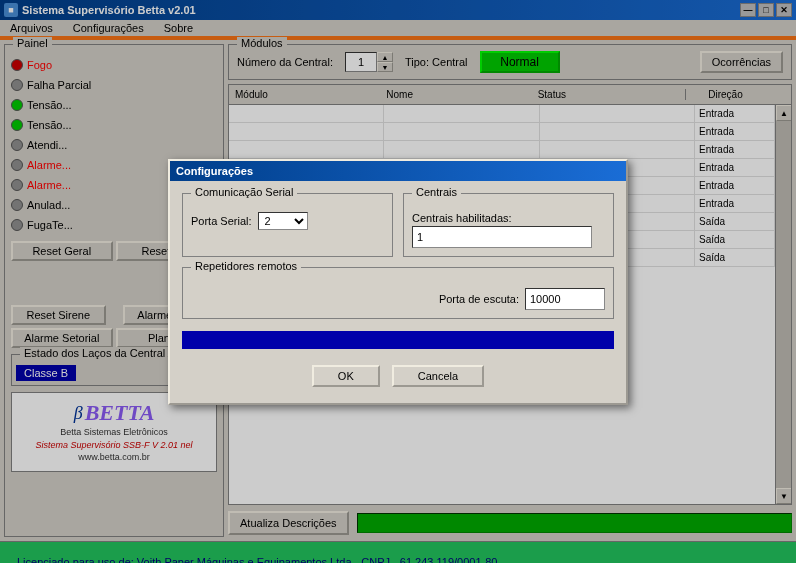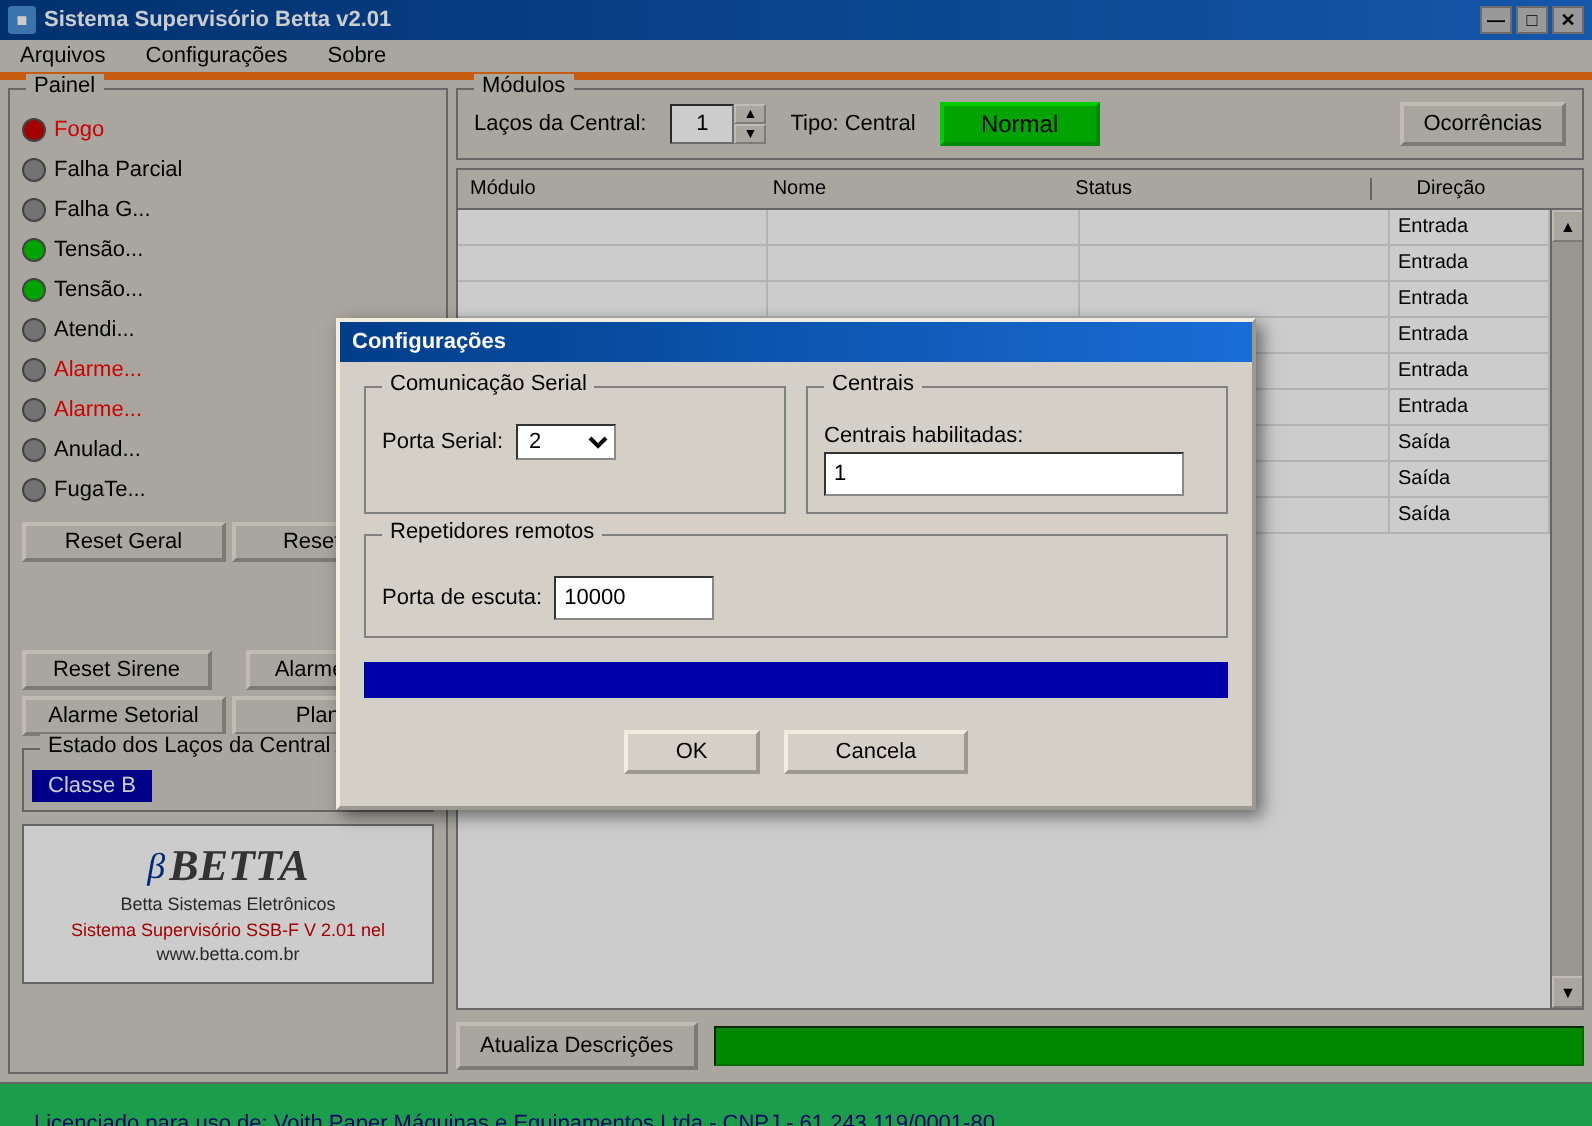--- a/index.html
+++ b/index.html
@@ -170,21 +170,21 @@
       display: flex;
       flex-direction: column;
       align-items: center;
       justify-content: center;
       padding: 4px;
     }
     .logo-betta {
       font-size: 22px;
       font-weight: bold;
       font-style: italic;
-      color: #404040;
+      color: #8b5cf6;
       font-family: 'Times New Roman', serif;
     }
     .logo-sub {
       font-size: 9px;
       color: #333;
       text-align: center;
       line-height: 1.4;
     }
 
     
@@ -489,24 +489,20 @@
 
       <div class="painel-row">
         <div class="led led-red"></div>
         <span class="painel-label-red">Fogo</span>
       </div>
       <div class="painel-row">
         <div class="led led-off"></div>
         <span class="painel-label">Falha Parcial</span>
       </div>
       <div class="painel-row">
-        <div class="led led-off"></div>
-        <span class="painel-label">Falha G...</span>
-      </div>
-      <div class="painel-row">
         <div class="led led-green"></div>
         <span class="painel-label">Tensão...</span>
       </div>
       <div class="painel-row">
         <div class="led led-green"></div>
         <span class="painel-label">Tensão...</span>
       </div>
       <div class="painel-row">
         <div class="led led-off"></div>
         <span class="painel-label">Atendi...</span>
@@ -550,32 +546,32 @@
         </div>
       </div>
 
       <div class="logo-area">
         <div style="display:flex; align-items:center; gap:2px;">
           <span style="font-size:18px; color:#003399; font-style:italic; font-family:'Times New Roman',serif;">β</span>
           <span class="logo-betta">BETTA</span>
         </div>
         <div class="logo-sub">
           <span>Betta Sistemas Eletrônicos</span><br>
-          <span style="color:#cc0000; ">Sistema Supervisório SSB-F V 2.01 nel</span><br>
+          <span style="color:#cc0000; font-style:italic;">Sistema Supervisório SSB-F V 2.01 nel</span><br>
           <span>www.betta.com.br</span>
         </div>
       </div>
     </div>
   </div>
 
   <div class="right-panel">
 
     <div class="modulos-section">
       <span class="modulos-title">Módulos</span>
-      <span class="numero-central-label">Laços da Central:</span>
+      <span class="numero-central-label">Número da Central:</span>
       <div class="numero-spin">
         <input class="spin-input" type="text" value="1" style="">
         <div class="spin-arrows">
           <div class="spin-arrow">▲</div>
           <div class="spin-arrow">▼</div>
         </div>
       </div>
       <span class="tipo-label">Tipo: Central</span>
       <button class="normal-btn">Normal</button>
       <button class="ocorrencias-btn">Ocorrências</button>
@@ -691,21 +687,21 @@
           <span class="config-section-title">Centrais</span>
           <div class="config-row" style="flex-direction:column; align-items:flex-start; gap:2px;">
             <span class="config-label">Centrais habilitadas:</span>
             <input type="text" class="config-input config-text-input" value="1" style="">
           </div>
         </div>
       </div>
 
       <div class="repetidores-section">
         <span class="repetidores-title">Repetidores remotos</span>
-        <div class="config-row" style="margin-top:10px;">
+        <div class="config-row" style="margin-top:10px;justify-content:flex-end;">
           <span class="config-label">Porta de escuta:</span>
           <input type="text" class="config-input config-port-input" value="10000" style="">
         </div>
       </div>
 
       <div class="blue-bar"></div>
 
       <div class="config-buttons">
         <button class="config-ok-btn">OK</button>
         <button class="config-ok-btn">Cancela</button>

